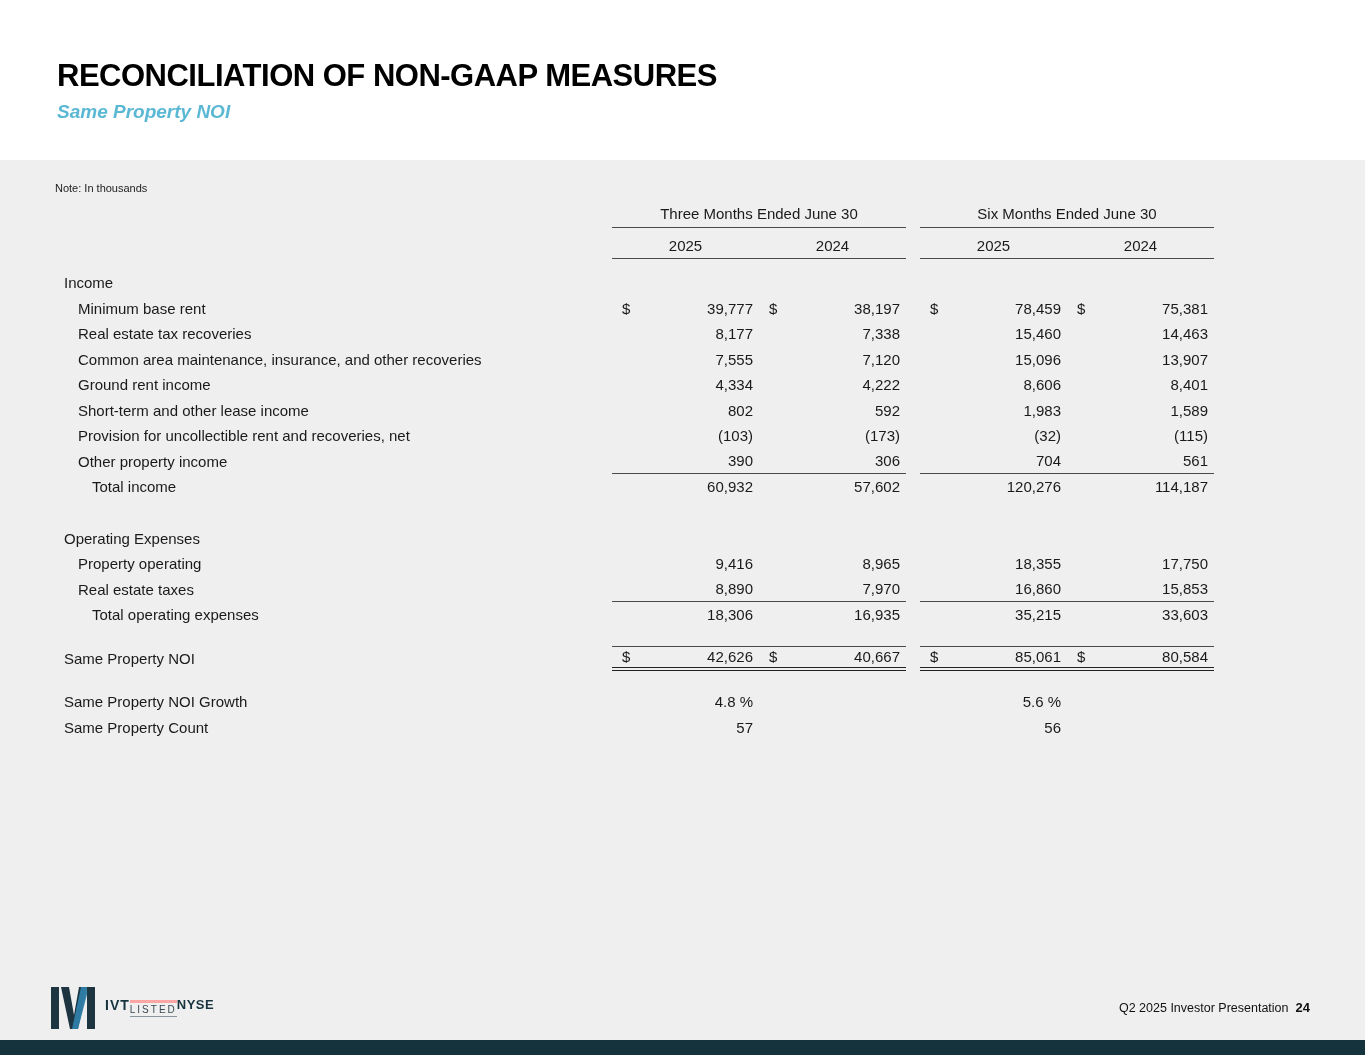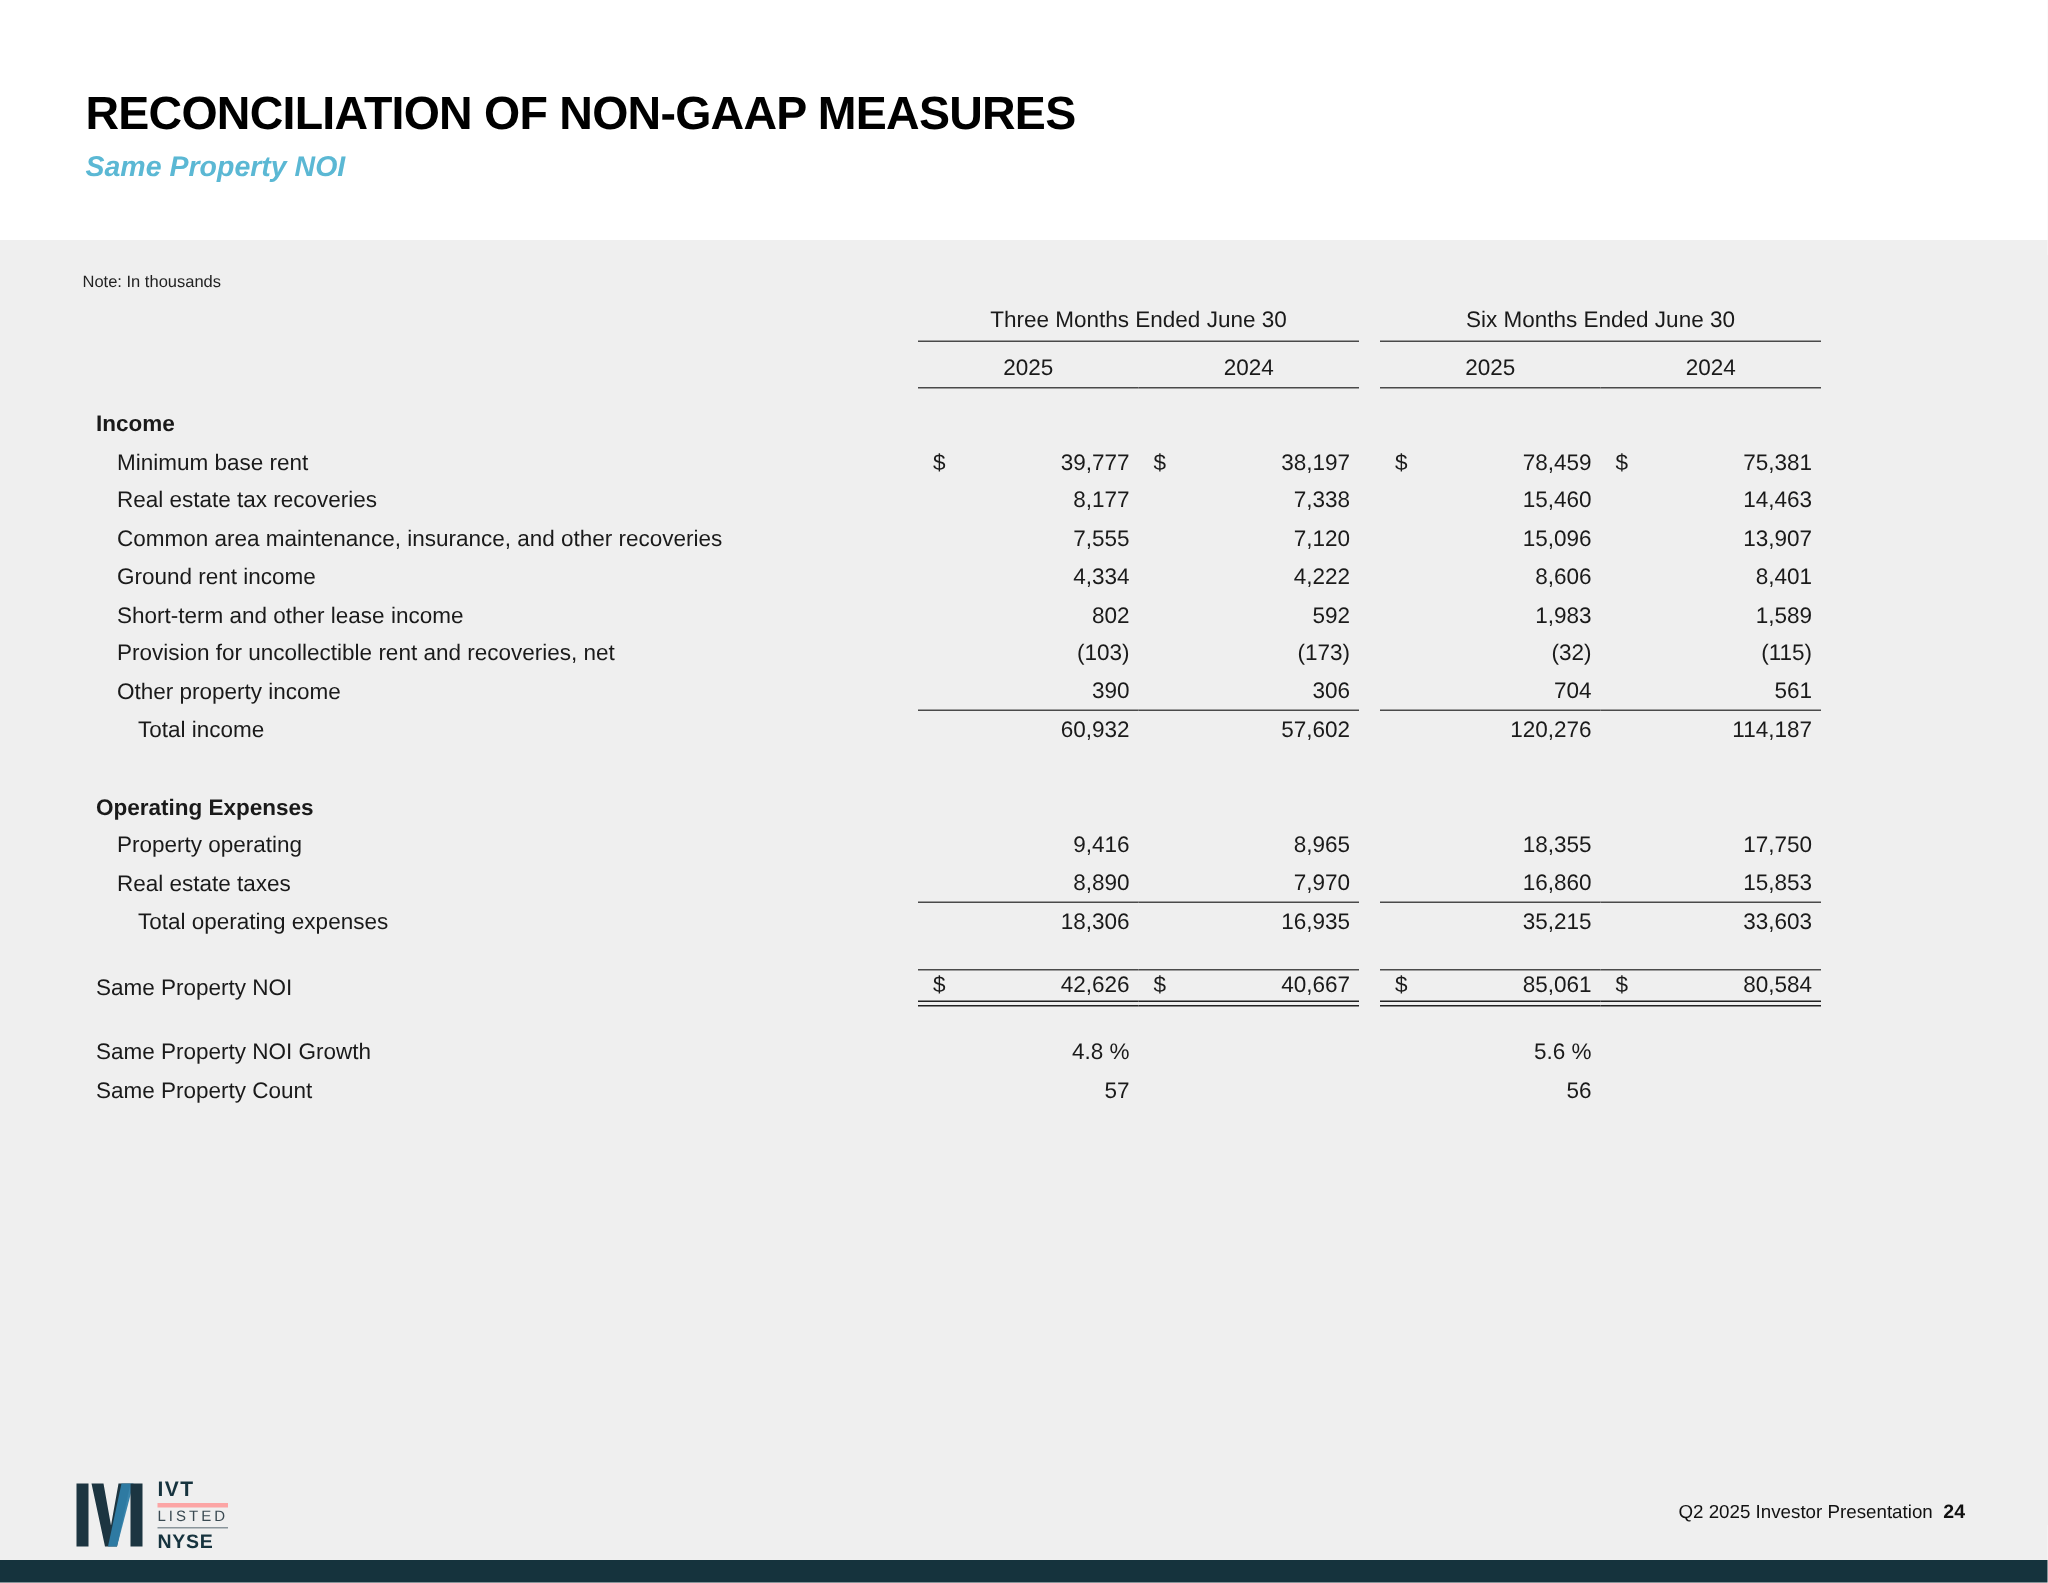--- a/index.html
+++ b/index.html
@@ -41,38 +41,38 @@
   .hdr-group { grid-column:2 / 4; text-align:center; font-size:15px; border-bottom:1.5px solid #4a4a4a; padding-bottom:5px; }
   .hdr-group.g2 { grid-column:5 / 7; }
   .hdr-year { text-align:center; font-size:15px; border-bottom:1.5px solid #4a4a4a; padding-bottom:4px; }
   .hdr-year.y1 { grid-column:2; } .hdr-year.y2 { grid-column:3; }
   .hdr-year.y3 { grid-column:5; } .hdr-year.y4 { grid-column:6; }
   .hdr-row { margin-top:6px; }
 
   .c-label { font-size:15px; grid-column:1; padding-left:8px; }
   .c-label.indent-1 { padding-left:22px; }
   .c-label.indent-2 { padding-left:36px; }
-  .c-label.section { font-weight:bold; }
+  .c-label.section { font-weight:normal; }
 
   .c-val {
     position:relative; height:100%; display:flex; align-items:center;
     justify-content:flex-end; font-size:15px; padding-right:6px;
   }
   .c-val .dollar { position:absolute; left:10px; }
   .rule-bottom { border-bottom:1.2px solid #4a4a4a; }
   .rule-top { border-top:1.2px solid #4a4a4a; }
   .double-bottom { border-bottom:4px double #222; }
 
   .footer-bar {
     position:absolute; bottom:0; left:0; width:1365px; height:15px; background:#15333d;
   }
   .logo-block {
     position:absolute; left:50px; top:985px; display:flex; align-items:center; gap:9px;
   }
-  .logo-text { display:flex; flex-direction:column; line-height:1.1; }
+  .logo-text { display:flex; flex-direction:row; line-height:1.1; }
   .logo-ticker { font-size:14px; font-weight:bold; letter-spacing:1px; color:#16333e; }
   .logo-listed {
     font-size:10px; letter-spacing:2px; color:#3a4a52; margin:2px 0;
     border-top:3px solid #fca5a5; border-bottom:1px solid #8a959b; padding:1px 0;
   }
   .logo-exchange { font-size:13px; font-weight:bold; letter-spacing:0.5px; color:#16333e; }
   .footer-caption {
     position:absolute; right:55px; top:1000px; font-size:12.5px; color:#111;
     display:flex; align-items:baseline; gap:7px;
   }

